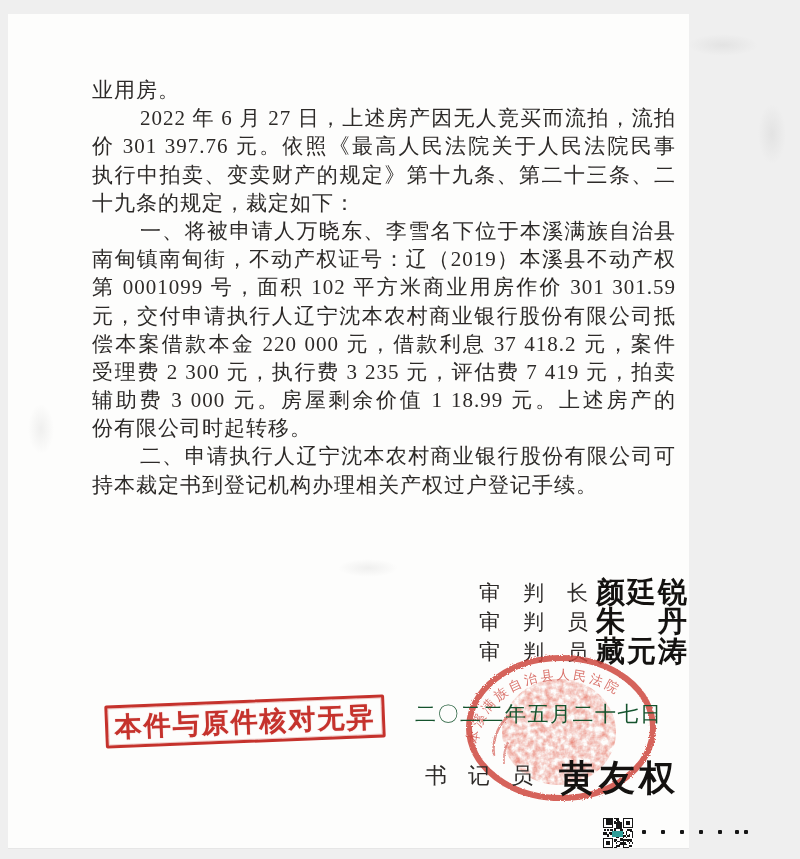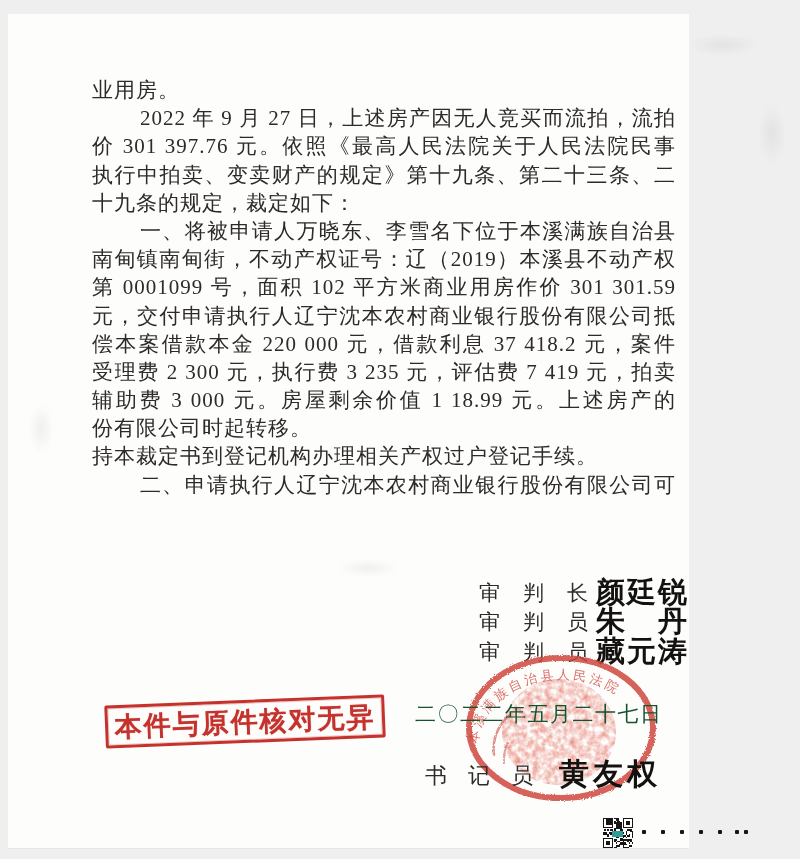--- a/index.html
+++ b/index.html
@@ -40,21 +40,21 @@
   .dateline{
     position:absolute;left:407px;top:686px;z-index:3;
     font-size:21px;letter-spacing:1.5px;color:#14532d;white-space:nowrap;
   }
   .clerkrole{
     position:absolute;left:417px;top:747px;z-index:3;
     font-size:22px;letter-spacing:21px;color:#2d2a28;white-space:nowrap;
   }
   .clerkname{
     position:absolute;left:551px;top:740px;z-index:3;
-    font-size:30px;font-weight:bold;letter-spacing:4px;color:#141210;white-space:nowrap;
+    font-size:36px;font-weight:bold;letter-spacing:4px;color:#141210;white-space:nowrap;
   }
   
   .copystamp{
     position:absolute;left:97px;top:686px;width:274px;height:37px;
     border:3px solid #c5322c;border-radius:2px;
     transform:rotate(-2.3deg);
     display:flex;align-items:center;justify-content:center;
     z-index:3;box-shadow:inset 0 0 0 1px rgba(197,50,44,.25);
   }
   .copystamp span{
@@ -70,34 +70,34 @@
   .smudge{position:absolute;border-radius:50%;pointer-events:none;
     background:radial-gradient(closest-side,rgba(120,120,120,.10),rgba(120,120,120,0));}
 </style>
 </head>
 <body>
 
 <div class="page">
 
   <div class="bodytext">
     <div class="ln end">业用房。</div>
-    <div class="ln ind">2022 年 9 月 27 日，上述房产因无人竞买而流拍，流拍</div>
+    <div class="ln ind">2022 年 6 月 27 日，上述房产因无人竞买而流拍，流拍</div>
     <div class="ln">价 301 397.76 元。依照《最高人民法院关于人民法院民事</div>
     <div class="ln">执行中拍卖、变卖财产的规定》第十九条、第二十三条、二</div>
     <div class="ln end">十九条的规定，裁定如下：</div>
     <div class="ln ind">一、将被申请人万晓东、李雪名下位于本溪满族自治县</div>
     <div class="ln">南甸镇南甸街，不动产权证号：辽（2019）本溪县不动产权</div>
     <div class="ln">第 0001099 号，面积 102 平方米商业用房作价 301 301.59</div>
     <div class="ln">元，交付申请执行人辽宁沈本农村商业银行股份有限公司抵</div>
     <div class="ln">偿本案借款本金 220 000 元，借款利息 37 418.2 元，案件</div>
     <div class="ln">受理费 2 300 元，执行费 3 235 元，评估费 7 419 元，拍卖</div>
     <div class="ln">辅助费 3 000 元。房屋剩余价值 1 18.99 元。上述房产的</div>
     <div class="ln end">份有限公司时起转移。</div>
+    <div class="ln ind">二、申请执行人辽宁沈本农村商业银行股份有限公司可</div>
     <div class="ln end">持本裁定书到登记机构办理相关产权过户登记手续。</div>
-    <div class="ln ind">二、申请执行人辽宁沈本农村商业银行股份有限公司可</div>
   </div>
 
   <div class="sigs">
     <div class="sigrow">
       <span class="sigrole">审判长</span>
       <span class="signame">颜廷锐</span>
     </div>
     <div class="sigrow">
       <span class="sigrole">审判员</span>
       <span class="signame">朱　丹</span>

